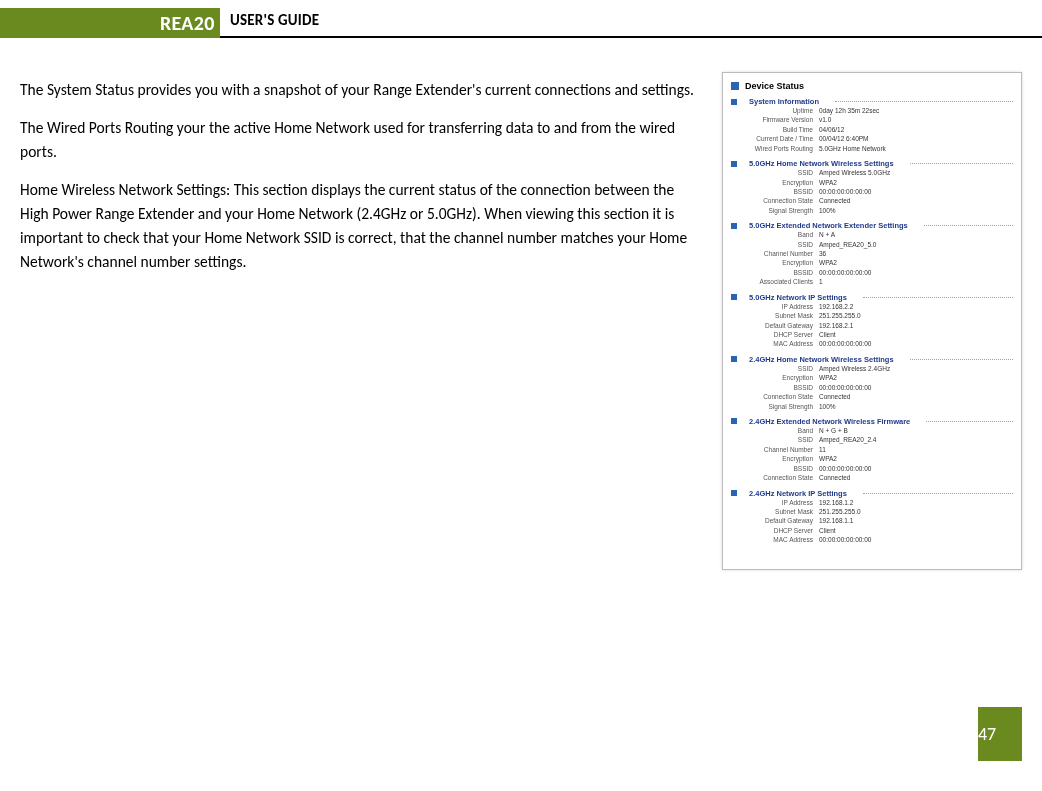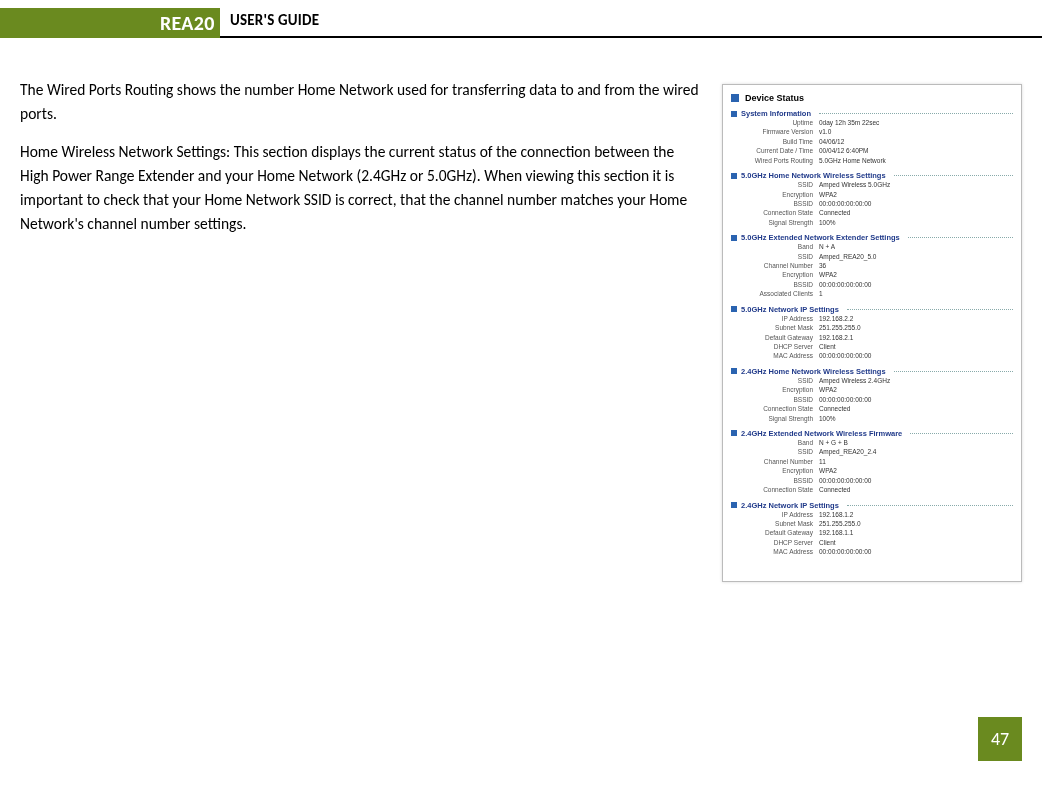--- a/index.html
+++ b/index.html
@@ -10,48 +10,49 @@
   .header-label { position: absolute; left: 160px; top: 3px; color: #fff; font-weight: 700; font-size: 20px; letter-spacing: .3px; }
   .header-title { position: absolute; left: 230px; top: 3px; font-weight: 700; font-size: 15px; letter-spacing: .2px; }
   .header-rule { position: absolute; left: 0; top: 28px; right: 0; height: 2px; background: #000; }
   .header-rule::after { content:""; position:absolute; left:0; top:0; width:220px; height:2px; background:#6a8a1f; }
 
   .content { position: absolute; top: 78px; left: 0; right: 0; bottom: 0; padding: 0 20px; }
   .section-title { font-weight: 700; font-size: 16px; margin-bottom: 14px; }
   .body-col { width: 680px; }
   .body-col p { font-size: 15.5px; line-height: 1.55; margin-bottom: 14px; }
 
-  .thumb { position: absolute; right: 20px; top: 84px; width: 300px; height: 498px; border: 1px solid #bbb; background: #fff; box-shadow: 0 0 3px rgba(0,0,0,.15); padding: 8px 8px 10px 8px; font-family: Arial, sans-serif; }
+  .thumb { position: absolute; right: 20px; top: 72px; width: 300px; height: 498px; border: 1px solid #bbb; background: #fff; box-shadow: 0 0 3px rgba(0,0,0,.15); padding: 8px 8px 10px 8px; font-family: Arial, sans-serif; }
   .thumb .ds-title { font-size: 9px; font-weight: 700; margin-bottom: 6px; }
   .thumb .ds-title::before { content:""; display:inline-block; width:8px; height:8px; background:#2a63b0; margin-right:6px; vertical-align:-1px; }
   .thumb .sec { margin-top: 6px; margin-bottom: 4px; }
-  .thumb .sec-head { display:flex; align-items:center; gap:4px; font-size:7.5px; font-weight:700; color:#203a8a; }
+  .thumb .sec-head { display:flex; align-items:center; gap:12px; font-size:7.5px; font-weight:700; color:#203a8a; }
   .thumb .sec-head::before { content:""; width:6px; height:6px; background:#2a63b0; display:inline-block; }
   .thumb .sec-head .dots { flex:1; height:0; border-top:1px dotted #8aa; margin-left:4px; }
   .thumb .kv { display:flex; font-size:6.5px; color:#444; line-height:1.45; }
   .thumb .kv .k { width: 88px; text-align:right; padding-right:6px; color:#555; }
   .thumb .kv .v { color:#333; }
 
-  .page-num-box { position: absolute; right: 20px; bottom: 30px; width: 44px; height: 44px; background: #6a8a1f; display:flex; align-items:center; justify-content:center; }
+  .page-num-box { position: absolute; right: 20px; bottom: 30px; width: 44px; height: 54px; background: #6a8a1f; display:flex; align-items:center; justify-content:flex-start; }
   .page-num { color:#fff; font-size:18px; }
 </style>
 </head>
 <body>
 <div class="page">
 
 <div class="header">
   <div class="header-bar"></div>
   <div class="header-label">REA20</div>
   <div class="header-title">USER'S GUIDE</div>
   <div class="header-rule"></div>
 </div>
 
 <div class="content">
   <div class="body-col">
-    <p>The Wired Ports Routing shows the number Home Network used for transferring data to and from the wired ports.</p>
+    <p>The System Status provides you with a snapshot of your Range Extender's current connections and settings.</p>
+    <p>The Wired Ports Routing your the active Home Network used for transferring data to and from the wired ports.</p>
     <p>Home Wireless Network Settings: This section displays the current status of the connection between the High Power Range Extender and your Home Network (2.4GHz or 5.0GHz). When viewing this section it is important to check that your Home Network SSID is correct, that the channel number matches your Home Network's channel number settings.</p>
   </div>
 </div>
 
 <div class="thumb">
   <div class="ds-title">Device Status</div>
   <div id="thumb-sections">
         <div class="sec">
           <div class="sec-head">
             <span>System Information</span>

